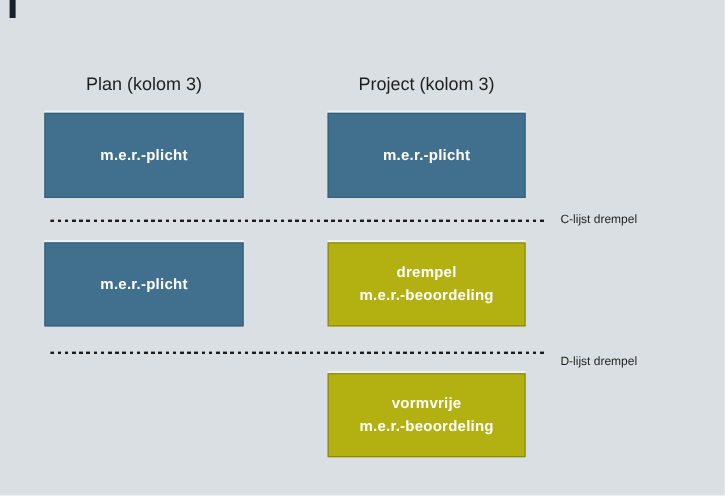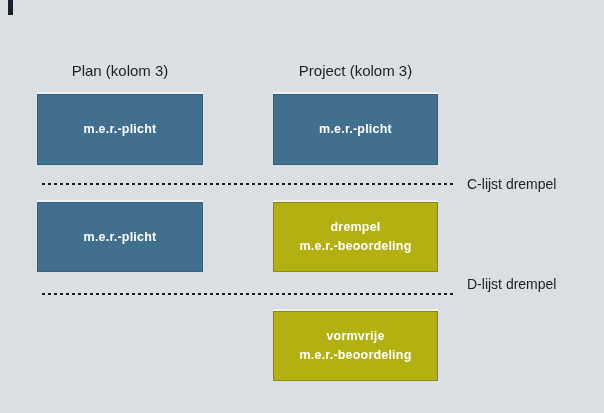--- a/index.html
+++ b/index.html
@@ -75,27 +75,27 @@
       var(--line-dark, #1B1B1B) 0 3px,
       transparent 3px 6px
     );
   }
   .threshold-line.c { top: 183px; }
   .threshold-line.d { top: 293px; }
 
   .threshold-label {
     position: absolute;
     left: 467px;
-    font-size: 14px;
+    font-size: 10px;
     color: var(--text-dark, #1F1F1F);
     white-space: nowrap;
     line-height: 16px;
   }
   .threshold-label.c { top: 176px; }
-  .threshold-label.d { top: 276px; }
+  .threshold-label.d { top: 294px; }
 </style>
 </head>
 <body>
 
 <div class="canvas">
 
   <div class="corner-mark"></div>
 
   <div class="col-header plan">Plan (kolom 3)</div>
 

